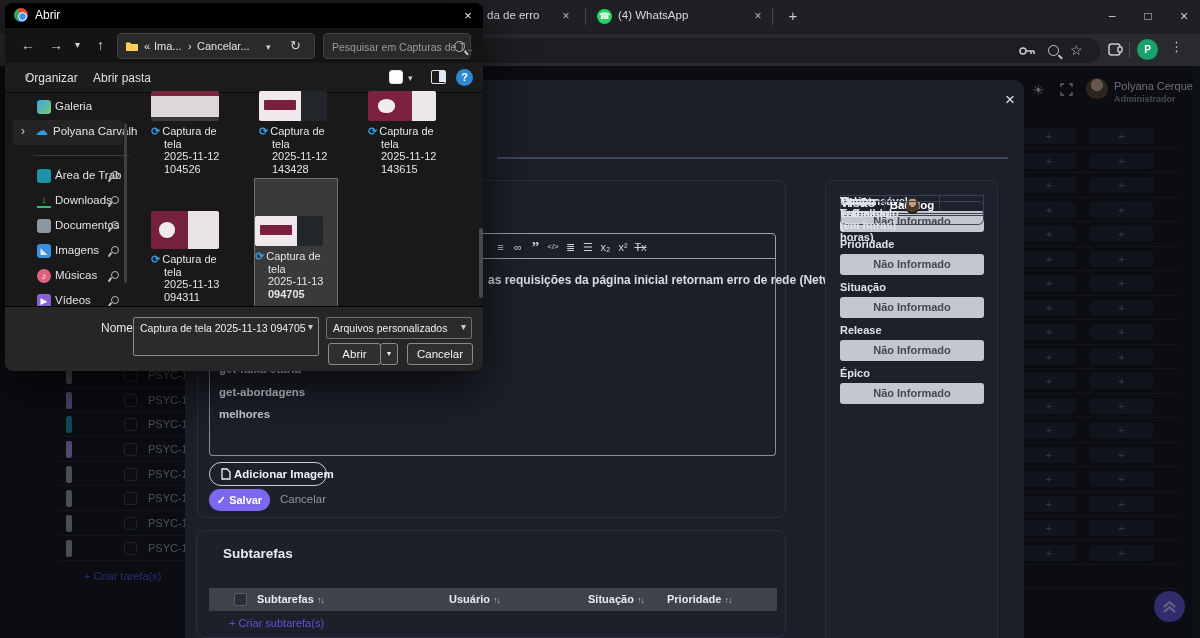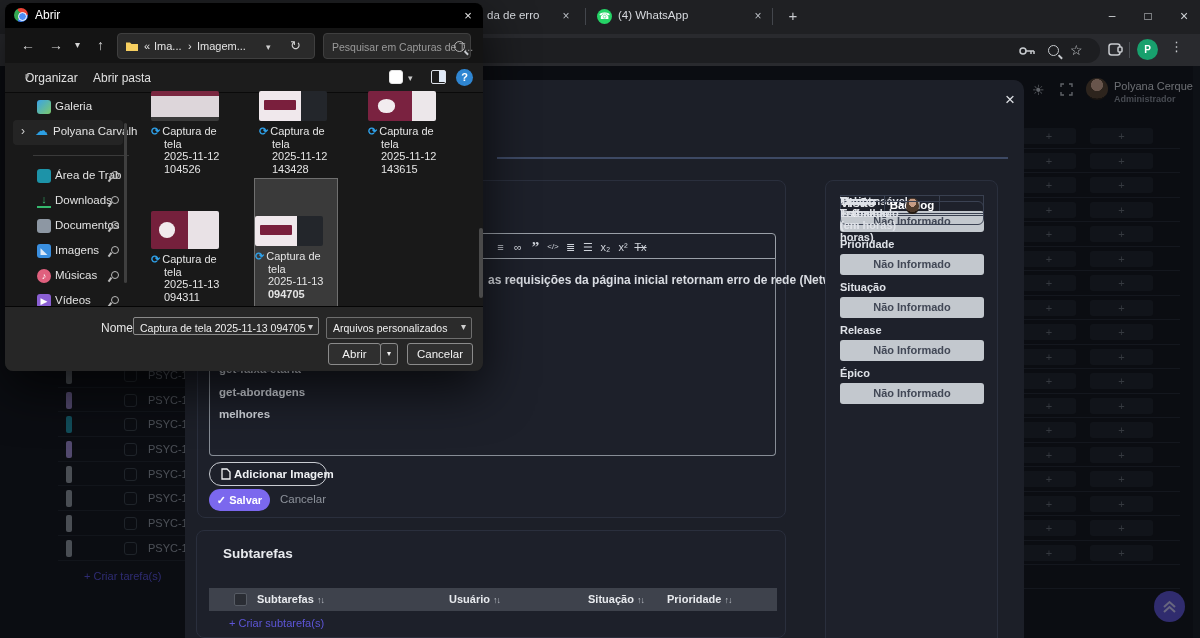--- a/index.html
+++ b/index.html
@@ -416,21 +416,21 @@
       <div class="nav-icon" style="left:44px">→</div>
       <div class="nav-icon" style="left:70px;font-size:10px;top:11px">▾</div>
       <div class="nav-icon" style="left:92px">↑</div>
       <div class="addr-box">
         <svg width="14" height="11" viewBox="0 0 14 11" style="position:absolute;left:7px;top:7px">
             <path d="M1 1.5 H5 L6.5 3 H13 V10 H1 Z" fill="#f6cf60"></path>
           </svg>
         <div class="addr-text" style="left:26px">«</div>
         <div class="addr-text" style="left:36px">Ima...</div>
         <div class="addr-text" style="left:70px">›</div>
-        <div class="addr-text" style="left:79px">Imagem...</div>
+        <div class="addr-text" style="left:79px">Cancelar...</div>
         <div class="addr-text" style="left:148px;top:8px;font-size:9px;color:#cfcfcf">▾</div>
         <div class="addr-text" style="left:172px;top:4px;font-size:13px;color:#d0d0d0">↻</div>
       </div>
       <div class="search-box">
         <div class="search-ph">Pesquisar em Capturas de T...</div>
         <div class="mag" style="position:absolute;left:130px;top:7px;border-color:#b5b5b5"></div>
       </div>
     </div>
     <div class="dlg-cmdbar">
       <div class="cmd-text" style="left:20px">
@@ -531,21 +531,21 @@
               <div class="file-name" style="position: static; padding-left: 13px;">tela</div>
               <div class="file-name" style="position: static; padding-left: 13px;">2025-11-13</div>
               <div class="file-name" style="position: static; padding-left: 13px; font-weight: bold;">094705</div>
             </div>
           </div>
         </div>
       <div class="file-scroll"></div>
     </div>
     <div class="dlg-footer">
       <div style="left:96px;top:14px;font-size:12px;color:#e6e6e6">Nome:</div>
-      <div class="combo" style="left:128px;top:10px;width:186px;height:18px">
+      <div class="combo" style="left:128px;top:10px;width:186px;height:39px">
         <span class="val">Captura de tela 2025-11-13 094705</span>
         <span class="chev">▾</span>
       </div>
       <div class="combo" style="left:321px;top:10px;width:146px;height:22px;border-color:#6e6e6e">
         <span class="val">Arquivos personalizados</span>
         <span class="chev">▾</span>
       </div>
       <div class="dlg-btn" style="left:323px;top:36px;width:53px;height:22px">Abrir</div>
       <div class="dlg-btn" style="left:375px;top:36px;width:18px;height:22px;border-left:1px solid #8b8b8b;font-size:8px">▾</div>
       <div class="dlg-btn" style="left:402px;top:36px;width:66px;height:22px">Cancelar</div>

